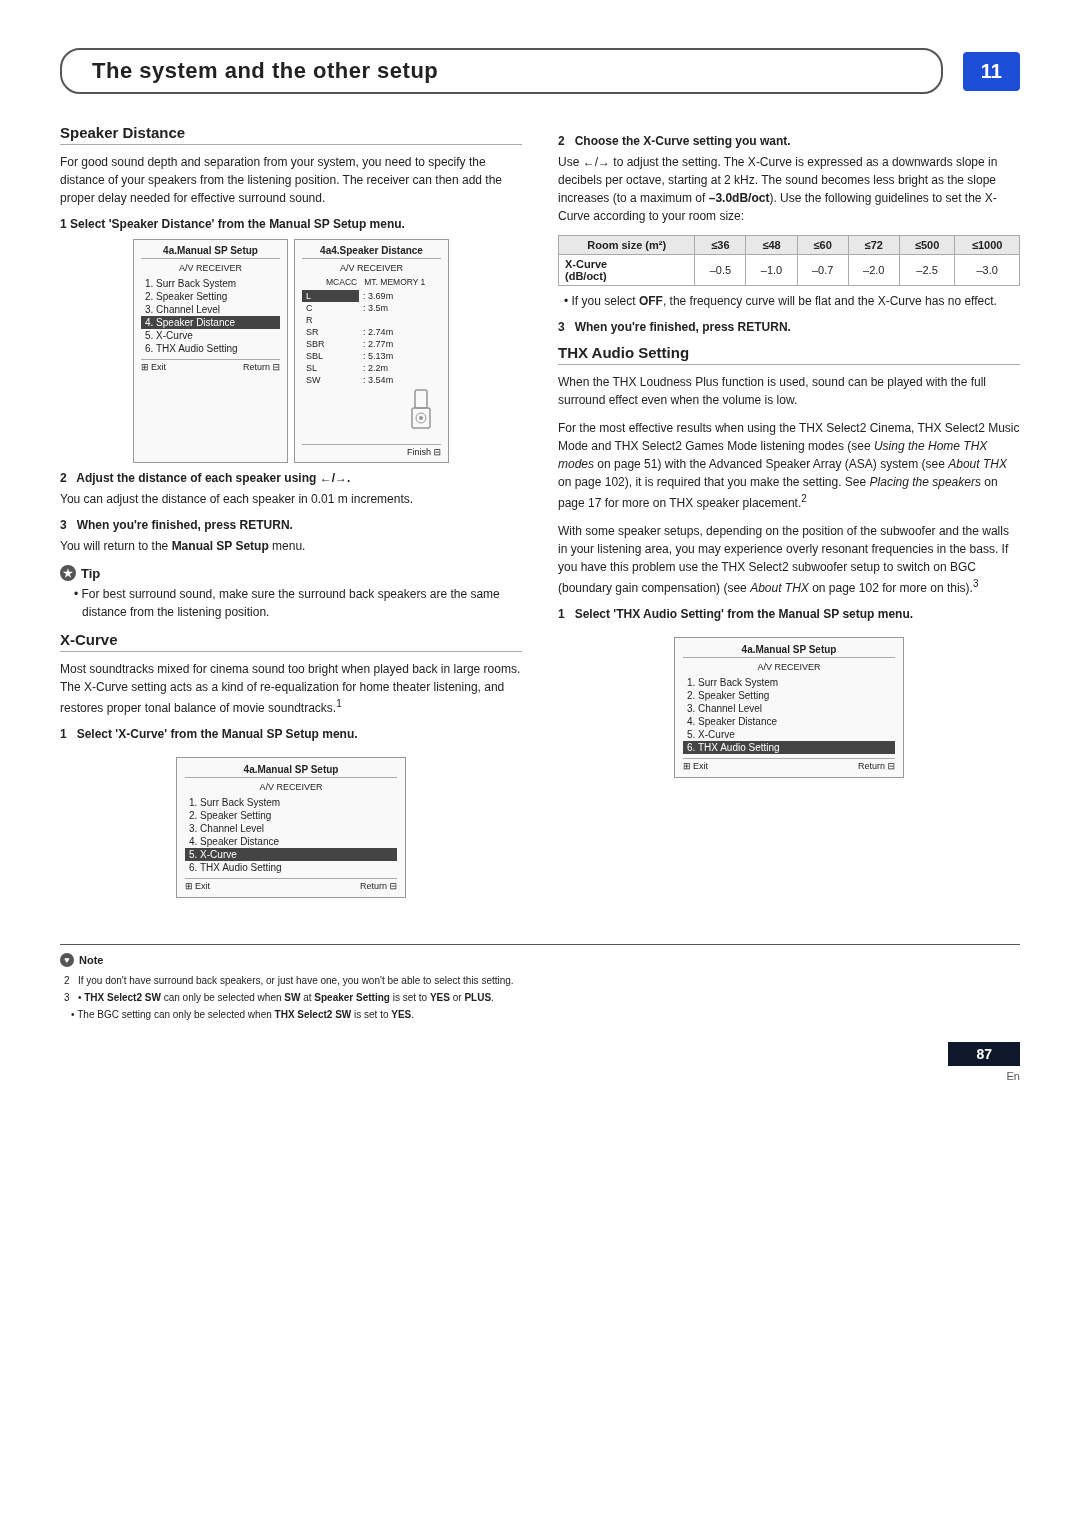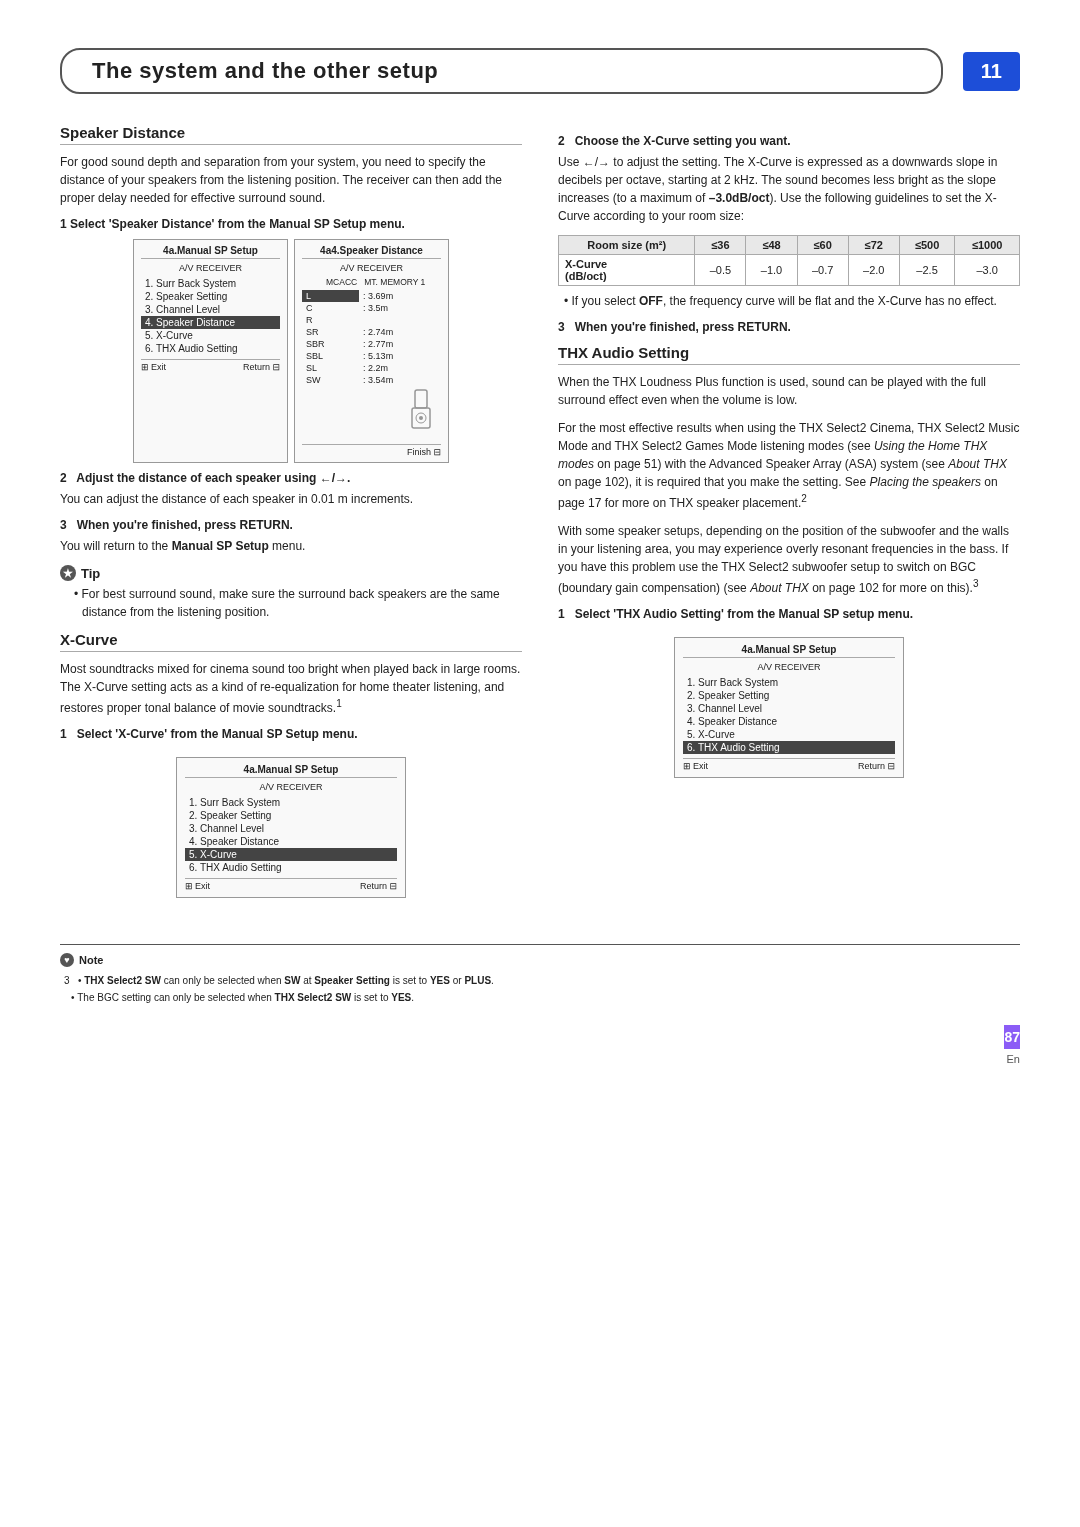--- a/index.html
+++ b/index.html
@@ -205,25 +205,25 @@
     }
 
     
     .page-bottom {
       display: flex;
       justify-content: space-between;
       align-items: flex-end;
       margin-top: 20px;
     }
     .page-number-bottom {
-      background: #8b5cf6;
+      background: #0f172a;
       color: #fff;
       font-size: 14px;
       font-weight: bold;
-      padding: 4px 0;
+      padding: 4px 28px;
     }
     .lang-label {
       font-size: 11px;
       color: #555;
     }
 
     b { font-weight: bold; }
     i { font-style: italic; }
 
     .indent { padding-left: 10px; }
@@ -453,20 +453,21 @@
 
     </div>
 
   </div>
 
   <div class="footnotes-section">
     <div class="footnote-title">
       <span class="note-icon">♥</span>
       <span>Note</span>
     </div>
+    <div class="footnote-item">2 &nbsp; If you don't have surround back speakers, or just have one, you won't be able to select this setting.</div>
     <div class="footnote-item">3 &nbsp; • <b>THX Select2 SW</b> can only be selected when <b>SW</b> at <b>Speaker Setting</b> is set to <b>YES</b> or <b>PLUS</b>.</div>
     <div class="footnote-item indent">&nbsp;&nbsp;&nbsp;&nbsp;• The BGC setting can only be selected when <b>THX Select2 SW</b> is set to <b>YES</b>.</div>
   </div>
 
   <div class="page-bottom">
     <div></div>
     <div style="display:flex;flex-direction:column;align-items:flex-end;gap:4px;">
       <div class="page-number-bottom">87</div>
       <div class="lang-label">En</div>
     </div>

